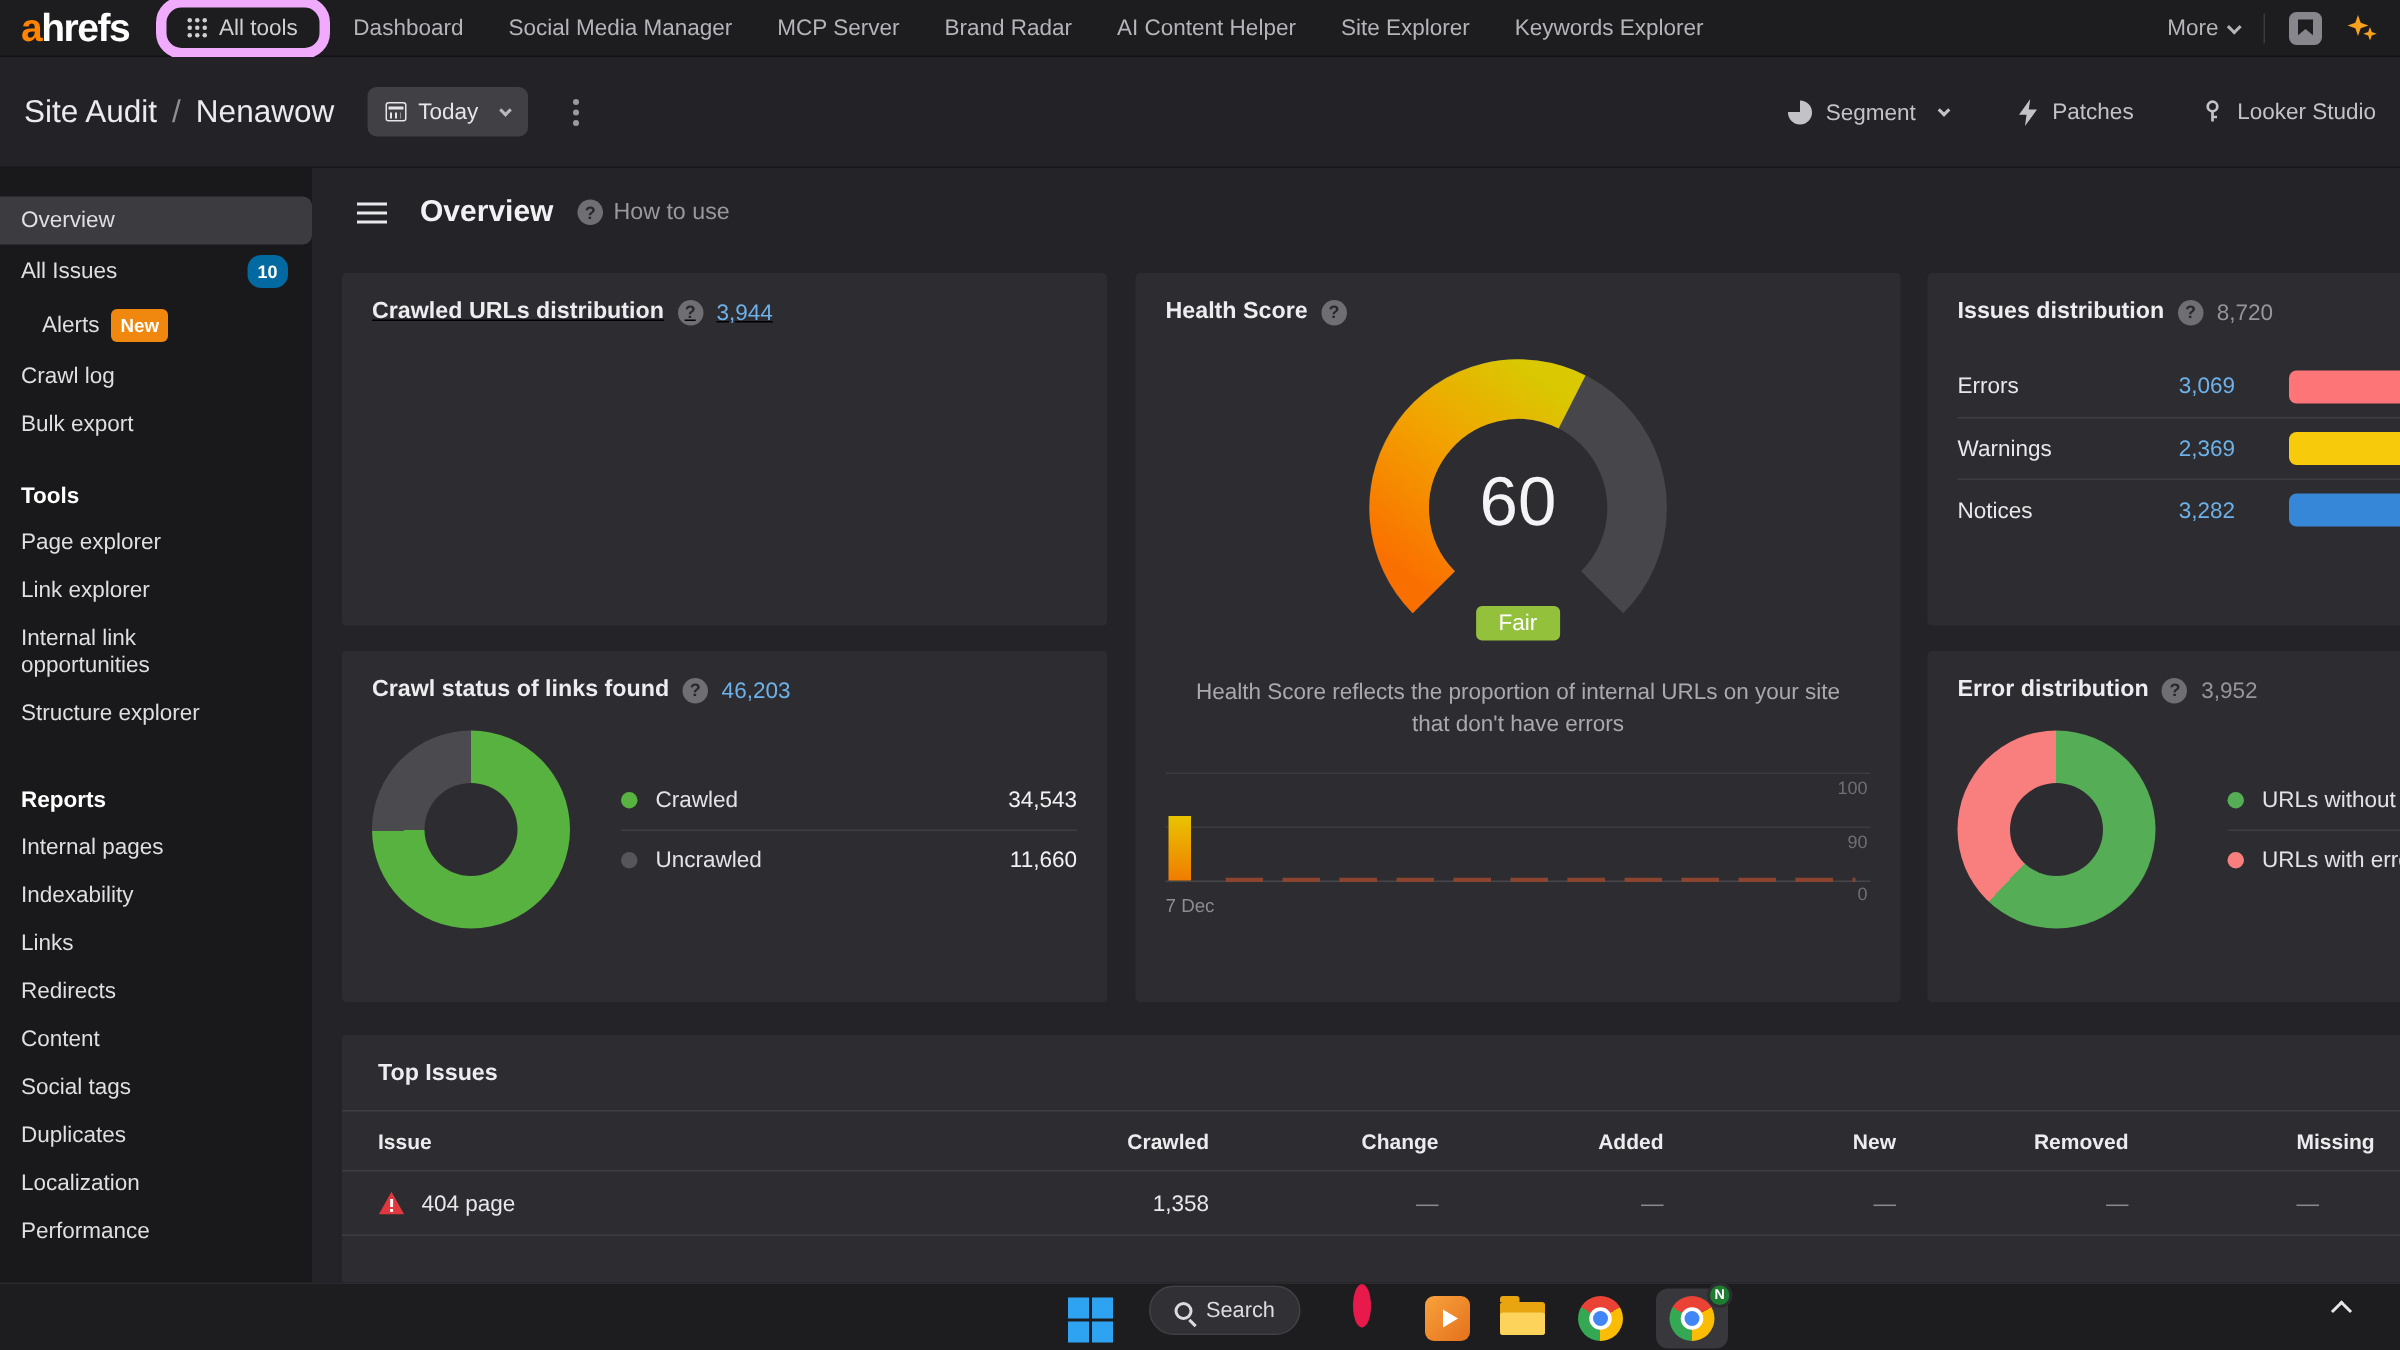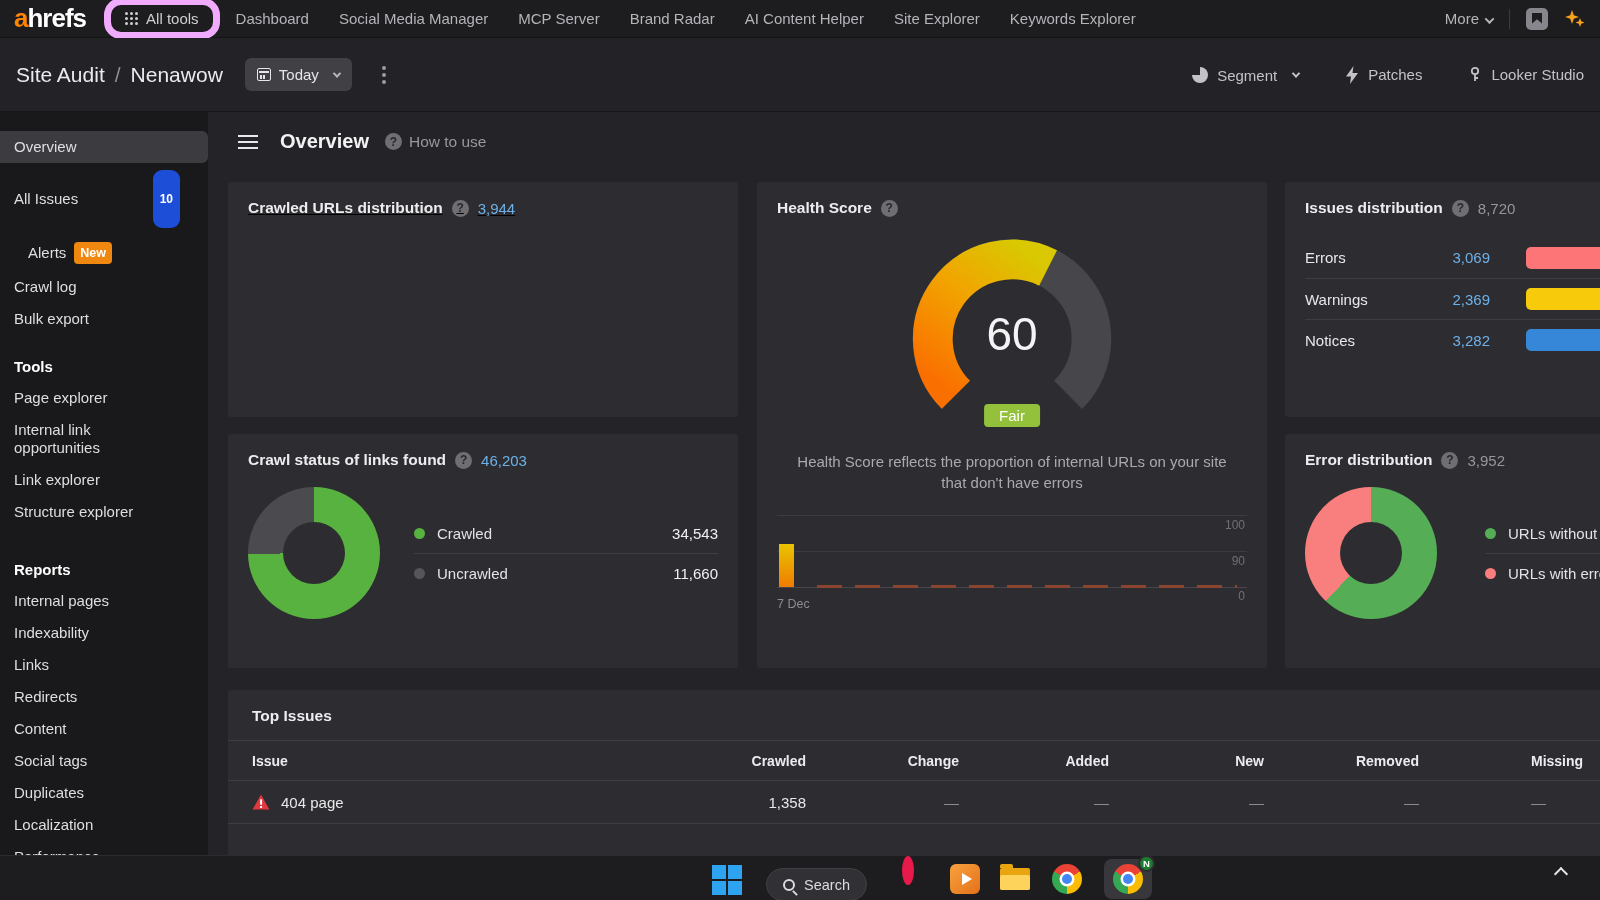--- a/index.html
+++ b/index.html
@@ -46,22 +46,22 @@
   .tbact { display:flex; align-items:center; gap:9px; cursor:pointer; }
   .pieicon { width:16px; height:16px; border-radius:50%;
              background:conic-gradient(#c3c3c7 0 270deg, transparent 270deg 360deg); }
 
   
   .sidebar { position:absolute; left:0; top:112px; width:208px; height:743px; background:#19191c;
              padding-top:19px; color:#dfdfe2; font-size:15px; }
   .side-item { display:flex; align-items:center; padding:7px 10px 7px 14px; line-height:18px; cursor:pointer; }
   .side-item.selected { background:#3c3c40; border-radius:0 6px 6px 0; }
   .side-item.indent { padding-left:28px; }
-  .badge-red { margin-left:auto; margin-right:18px; background:#1d4ed8; color:#fff; font-size:12px;
-               font-weight:bold; border-radius:9px; padding:20px 7px; }
+  .badge-red { margin-left:auto; margin-right:6px; background:#0369a1; color:#fff; font-size:12px;
+               font-weight:bold; border-radius:9px; padding:2px 7px; }
   .badge-orange { margin-left:8px; background:#f0880f; color:#fff; font-size:12.5px; font-weight:bold;
                border-radius:4px; padding:2px 6px; }
   .side-header { font-weight:bold; color:#ffffff; padding:7px 14px; }
   .gap-sm { margin-top:16px; } .gap-lg { margin-top:26px; }
 
   
   .main { position:absolute; left:208px; top:112px; width:1392px; height:743px; background:#242428; overflow:hidden; }
   .main-header { display:flex; align-items:center; gap:16px; padding:18px 0 0 30px; }
   .hamburger { width:20px; height:14px; border-top:2px solid #e9e9ec; border-bottom:2px solid #e9e9ec; position:relative; cursor:pointer; }
   .hamburger::after { content:""; position:absolute; left:0; right:0; top:4px; height:2px; background:#e9e9ec; }
@@ -122,21 +122,21 @@
   .ti-row { height:43px; border-bottom:1px solid #3e3e42; }
   .td { font-size:15px; color:#e8e8ea; text-align:right; padding-right:2px; }
   .td.dash { color:#8a8a8f; }
   .issue-cell { display:flex; align-items:center; gap:11px; padding-left:24px; }
   .ti-cols .th:first-child { padding-left:24px; }
   .warn-tri { width:18px; height:16px; flex:none; }
 
   
   .taskbar { position:absolute; left:0; top:855px; width:1600px; height:45px; background:#1d1d20;
              border-top:1px solid #2b2b2e; }
-  .tb-item { position:absolute; top:12px; cursor:pointer; }
+  .tb-item { position:absolute; top:1px; cursor:pointer; }
   .win-logo { display:grid; grid-template-columns:14px 14px; grid-gap:2px; }
   .win-logo i { width:14px; height:14px; background:#2ea3f2; }
   .search-pill { display:flex; align-items:center; gap:9px; height:33px; border-radius:17px;
                  background:#313135; border:1px solid #404045; padding:0 16px; color:#dcdcdf; font-size:14.5px; }
   .mag { position:relative; width:12px; height:12px; border:2px solid #dcdcdf; border-radius:50%; }
   .mag::after { content:""; position:absolute; width:2px; height:6px; background:#dcdcdf;
                 left:9px; top:9px; transform:rotate(-45deg); }
   .opera { width:26px; height:30px; border-radius:50%; border:6px solid #e81a4b; }
   .media { width:30px; height:30px; border-radius:6px; background:linear-gradient(135deg,#f8a23c,#e4711c);
            display:flex; align-items:center; justify-content:center; }
@@ -253,25 +253,25 @@
         <span>Crawl log</span>
       </div>
     <div class="side-item">
         <span>Bulk export</span>
       </div>
 
     <div class="side-header gap-sm">Tools</div>
     <div class="side-item">
         <span>Page explorer</span>
       </div>
+    <div class="side-item">
+        <span>Link explorer</span>
+      </div>
     <div class="side-item" style="max-width:170px;">
         <span>Internal link opportunities</span>
-      </div>
-    <div class="side-item">
-        <span>Link explorer</span>
       </div>
     <div class="side-item">
         <span>Structure explorer</span>
       </div>
 
     <div class="side-header gap-lg">Reports</div>
     <div class="side-item">
         <span>Internal pages</span>
       </div>
     <div class="side-item">

